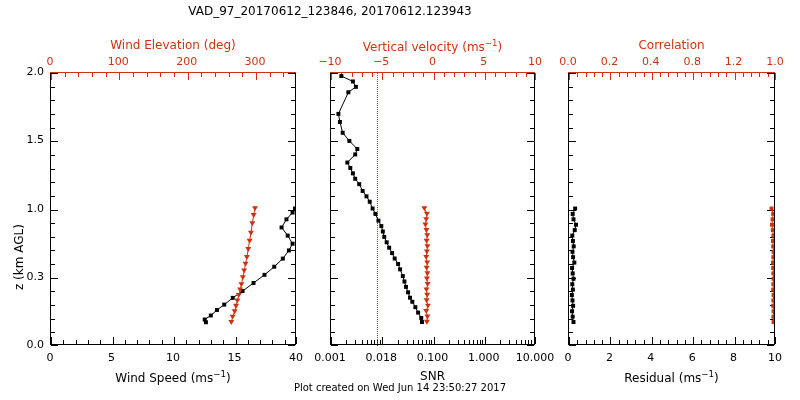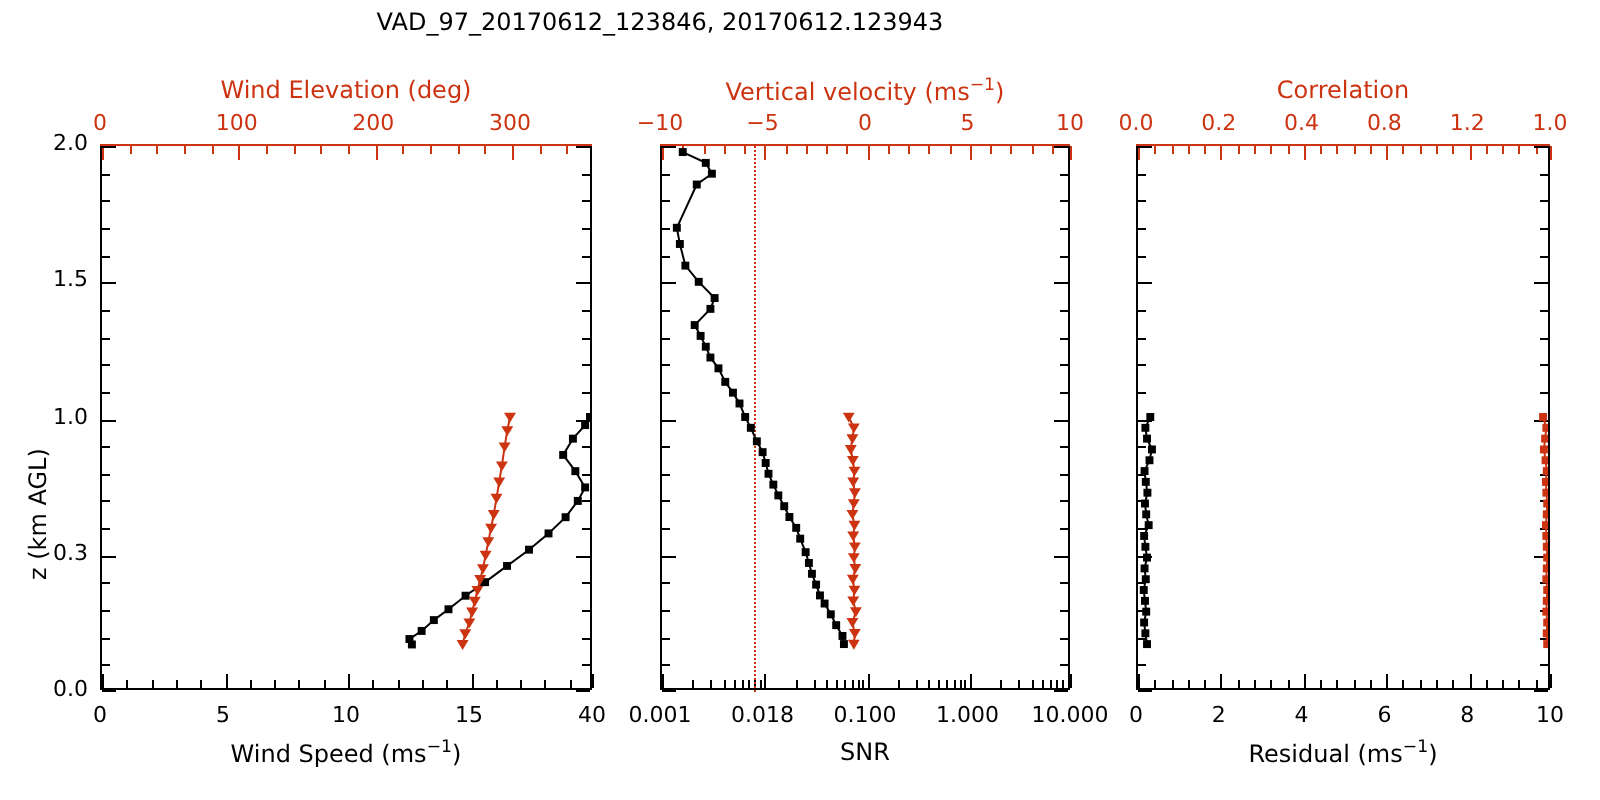--- a/index.html
+++ b/index.html
@@ -557,14 +557,15 @@
             <rect x="203.55" y="145.42" width="4" height="4" fill="#cc3311"></rect>
             <rect x="204.17" y="139.96" width="4" height="4" fill="#cc3311"></rect>
             <rect x="202.52" y="134.50" width="4" height="4" fill="#cc3311"></rect>
           </g>
         </svg>
       </div>
       <div class="txt axlab red" style="left:568px;top:38px;width:207px;text-align:center;">Correlation</div>
       <div class="txt axlab" style="left:568px;top:369px;width:207px;text-align:center;">Residual (ms<sup>−1</sup>)</div>
     </div>
 
+  <div class="txt foot" style="left:0;top:382px;width:800px;text-align:center;">Plot created on Wed Jun 14 23:50:27 2017</div>
 
 </div>
 
 </body></html>

